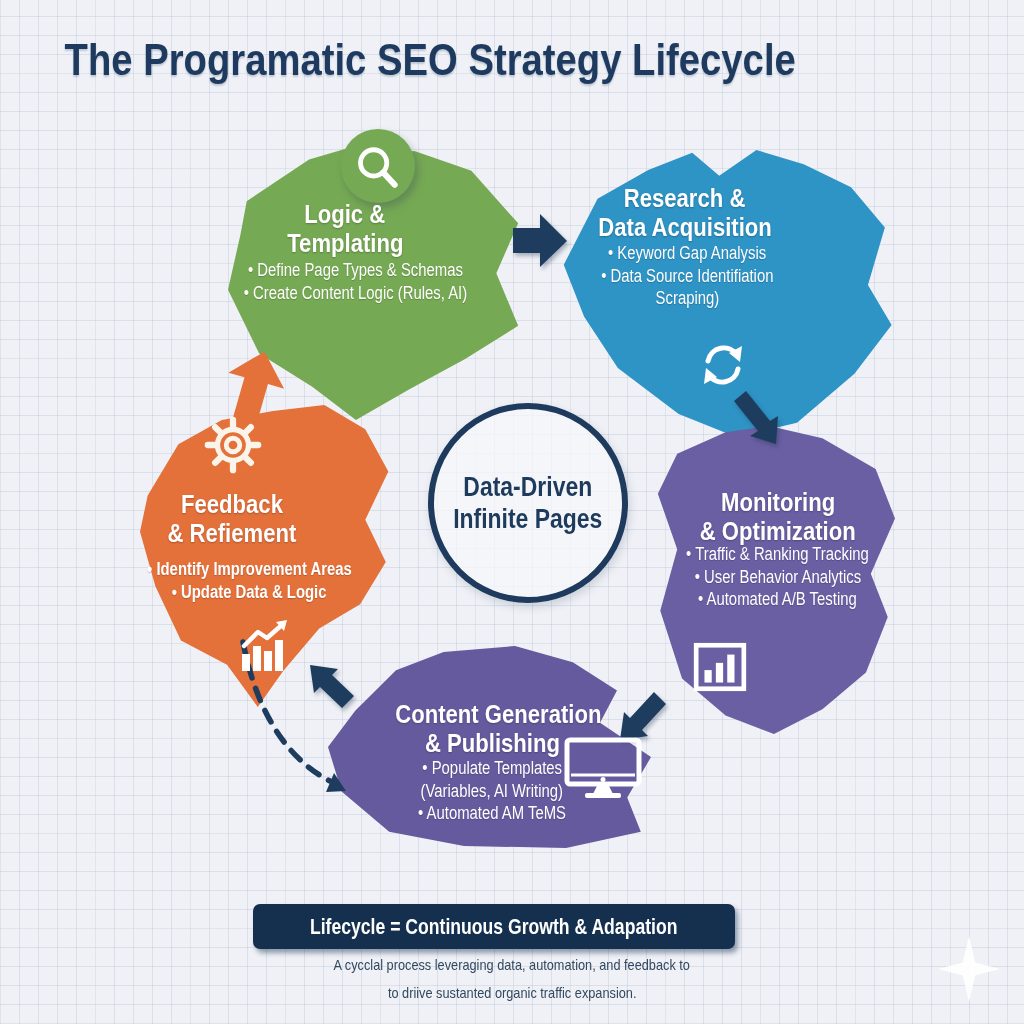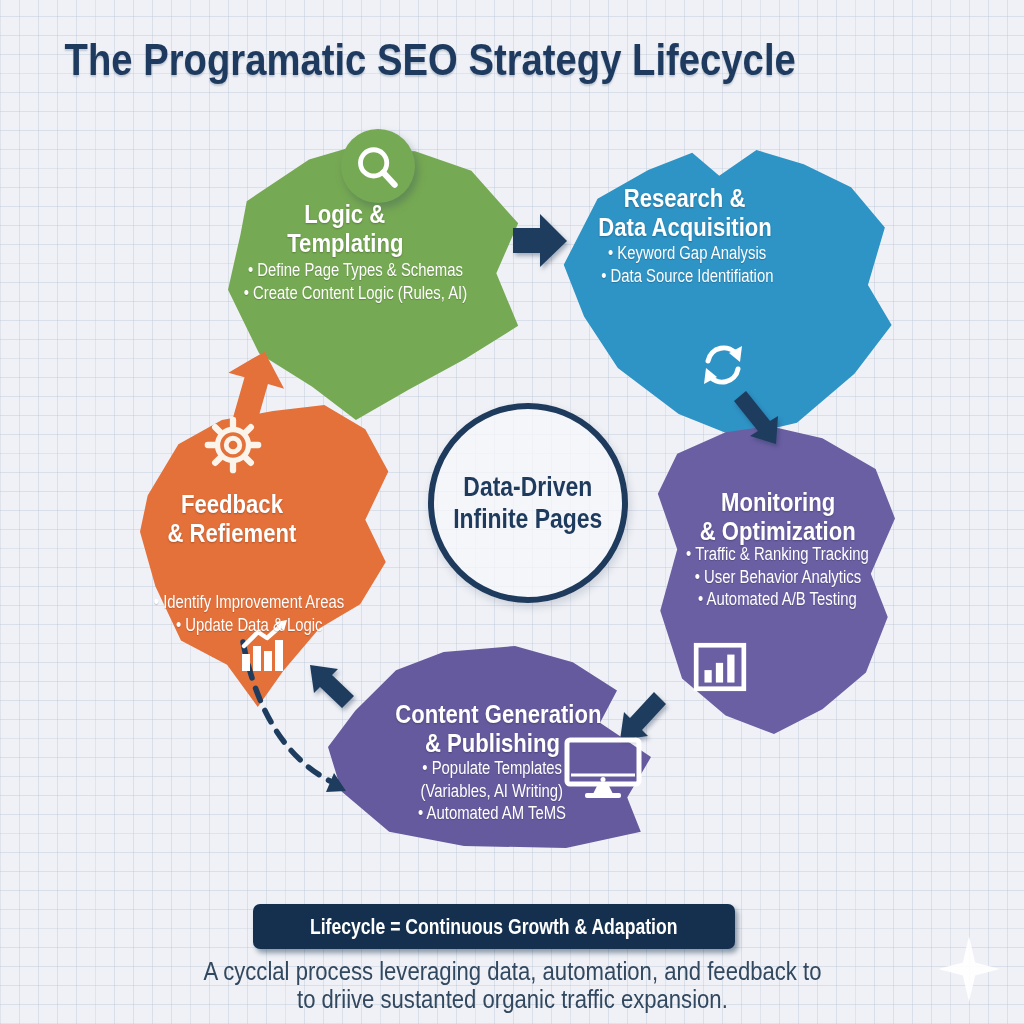--- a/index.html
+++ b/index.html
@@ -37,21 +37,21 @@
     box-shadow:2px 4px 8px rgba(44,62,92,.18);
   }
   .center-circle .txt{color:#1e3a5c;font-weight:bold;font-size:27px;line-height:1.2;}
   .banner{
     position:absolute;left:253px;top:904px;width:482px;height:45px;border-radius:7px;
     background:#14304e;color:#ffffff;font-weight:bold;font-size:22px;line-height:45px;
     text-align:center;box-shadow:3px 4px 5px rgba(20,48,78,.45);z-index:6;
   }
   .footer-line{
     position:absolute;left:0;width:1024px;text-align:center;color:#31485f;
-    font-size:26px;z-index:6;
+    font-size:15px;z-index:6;
   }
   .icon{position:absolute;z-index:5;}
   .arrow-layer{position:absolute;left:0;top:0;z-index:3;pointer-events:none;}
   .sparkle{
     position:absolute;left:938px;top:936px;width:62px;height:66px;z-index:2;
     background:rgba(255,255,255,.9);filter:blur(1.5px);
     clip-path:polygon(50% 0,60% 40%,100% 50%,60% 60%,50% 100%,40% 60%,0 50%,40% 40%);
   }
 </style>
 </head>
@@ -153,20 +153,21 @@
     <div class="ln"><span class="cond">• Create Content Logic (Rules, AI)</span></div>
   </div>
 
   <div class="stage-heading" style="left:570px;top:184px;width:230px;">
     <span class="cond">Research &amp;</span><br>
     <span class="cond">Data Acquisition</span>
   </div>
   <div class="stage-lines" style="left:575px;top:242px;width:225px;">
     <div class="ln"><span class="cond">• Keyword Gap Analysis</span></div>
     <div class="ln"><span class="cond">• Data Source Identifiation</span></div>
+    <div class="ln"><span class="cond">Scraping)</span></div>
   </div>
 
   <div class="stage-heading" style="left:663px;top:488px;width:230px;">
     <span class="cond">Monitoring</span><br>
     <span class="cond">&amp; Optimization</span>
   </div>
   <div class="stage-lines" style="left:655px;top:543px;width:245px;">
     <div class="ln"><span class="cond">• Traffic &amp; Ranking Tracking</span></div>
     <div class="ln"><span class="cond">• User Behavior Analytics</span></div>
     <div class="ln"><span class="cond">• Automated A/B Testing</span></div>
@@ -179,21 +180,21 @@
   <div class="stage-lines" style="left:382px;top:757px;width:220px;">
     <div class="ln"><span class="cond">• Populate Templates</span></div>
     <div class="ln"><span class="cond">(Variables, AI Writing)</span></div>
     <div class="ln"><span class="cond">• Automated AM TeMS</span></div>
   </div>
 
   <div class="stage-heading" style="left:117px;top:490px;width:230px;">
     <span class="cond">Feedback</span><br>
     <span class="cond">&amp; Refiement</span>
   </div>
-  <div class="stage-lines" style="left:127px;top:591px;width:245px;">
+  <div class="stage-lines" style="left:127px;top:558px;width:245px;font-weight:bold;">
     <div class="ln"><span class="cond">• Identify Improvement Areas</span></div>
     <div class="ln"><span class="cond">• Update Data &amp; Logic</span></div>
   </div>
 
   <div class="center-circle">
     <div class="txt">
       <span class="cond">Data-Driven</span><br>
       <span class="cond">Infinite Pages</span>
     </div>
   </div>

